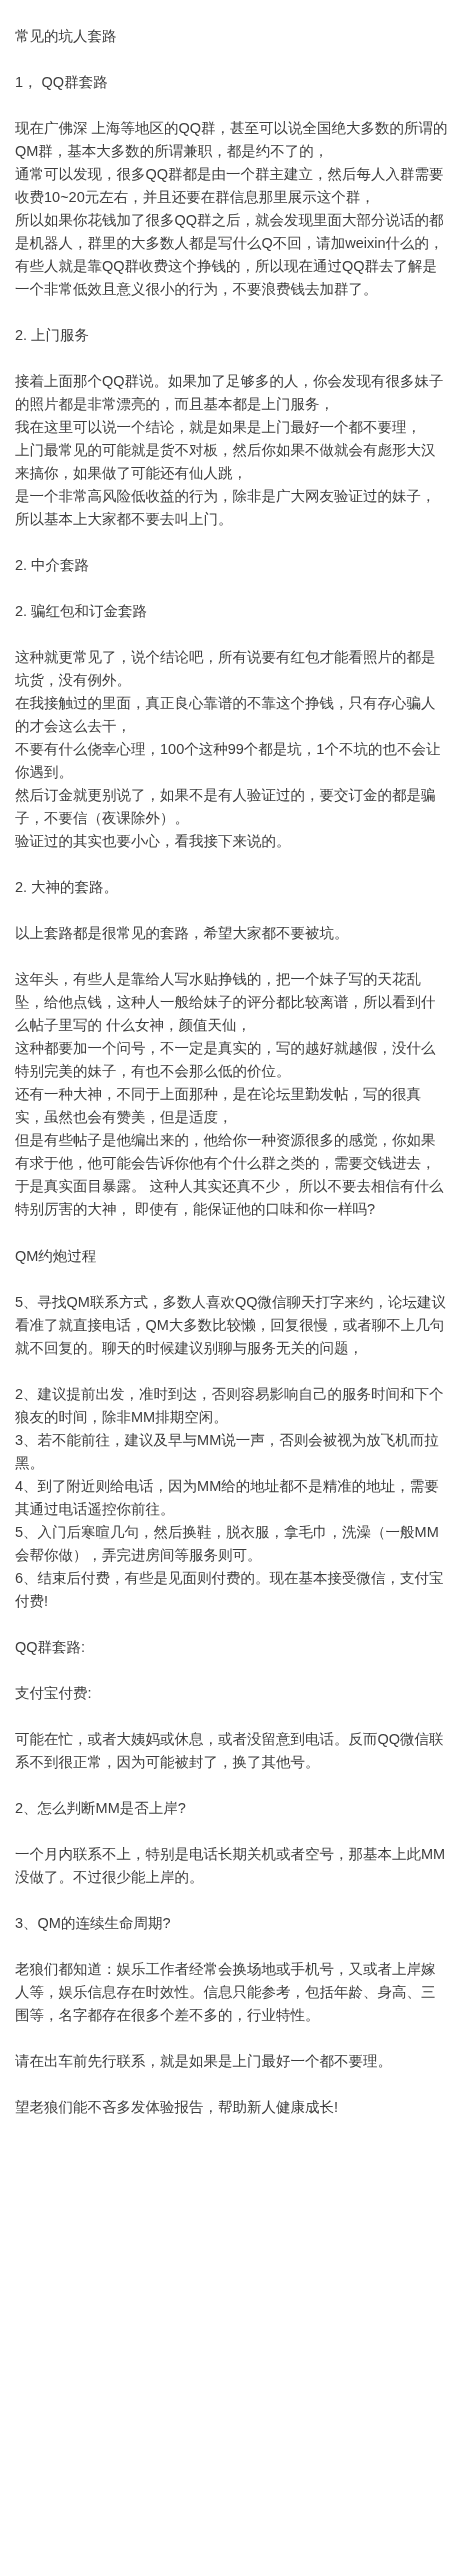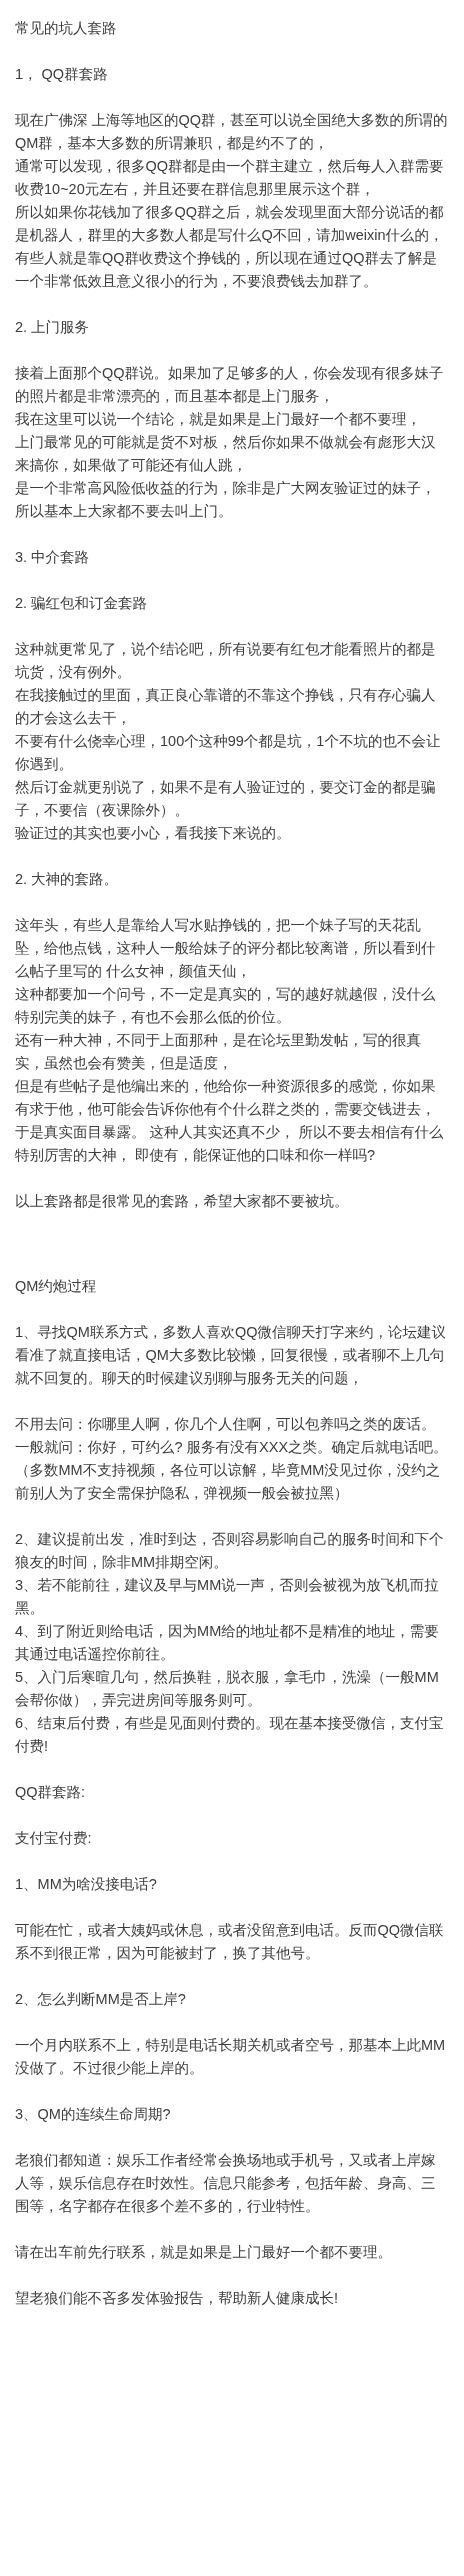--- a/index.html
+++ b/index.html
@@ -18,68 +18,64 @@
     font-size: 14.5px;
     line-height: 23px;
     overflow-wrap: break-word;
   }
   .block {
     margin: 23px 0 0 0;
     white-space: pre-line;
     font-weight: normal;
   }
   .block:first-child {
-    margin-top: 0;
+    margin-top: 8px;
   }
   .gap-xl {
-    margin-top: 62px;
+    margin-top: 24px;
   }
 </style>
 </head>
 <body>
 
 <div class="page" style="background: rgb(255, 255, 255); color: rgb(61, 61, 61);">
   <p class="block">常见的坑人套路</p>
   <p class="block">1， QQ群套路</p>
   <p class="block">现在广佛深 上海等地区的QQ群，甚至可以说全国绝大多数的所谓的QM群，基本大多数的所谓兼职，都是约不了的，
 通常可以发现，很多QQ群都是由一个群主建立，然后每人入群需要收费10~20元左右，并且还要在群信息那里展示这个群，
 所以如果你花钱加了很多QQ群之后，就会发现里面大部分说话的都是机器人，群里的大多数人都是写什么Q不回，请加weixin什么的，
 有些人就是靠QQ群收费这个挣钱的，所以现在通过QQ群去了解是一个非常低效且意义很小的行为，不要浪费钱去加群了。</p>
   <p class="block">2. 上门服务</p>
   <p class="block">接着上面那个QQ群说。如果加了足够多的人，你会发现有很多妹子的照片都是非常漂亮的，而且基本都是上门服务，
 我在这里可以说一个结论，就是如果是上门最好一个都不要理，
 上门最常见的可能就是货不对板，然后你如果不做就会有彪形大汉来搞你，如果做了可能还有仙人跳，
 是一个非常高风险低收益的行为，除非是广大网友验证过的妹子，所以基本上大家都不要去叫上门。</p>
-  <p class="block">3. 中介套路</p>
+  <p class="block">2. 中介套路</p>
   <p class="block">2. 骗红包和订金套路</p>
   <p class="block">这种就更常见了，说个结论吧，所有说要有红包才能看照片的都是坑货，没有例外。
 在我接触过的里面，真正良心靠谱的不靠这个挣钱，只有存心骗人的才会这么去干，
 不要有什么侥幸心理，100个这种99个都是坑，1个不坑的也不会让你遇到。
 然后订金就更别说了，如果不是有人验证过的，要交订金的都是骗子，不要信（夜课除外）。
 验证过的其实也要小心，看我接下来说的。</p>
   <p class="block">2. 大神的套路。</p>
+  <p class="block">以上套路都是很常见的套路，希望大家都不要被坑。</p>
   <p class="block">这年头，有些人是靠给人写水贴挣钱的，把一个妹子写的天花乱坠，给他点钱，这种人一般给妹子的评分都比较离谱，所以看到什么帖子里写的 什么女神，颜值天仙，
 这种都要加一个问号，不一定是真实的，写的越好就越假，没什么特别完美的妹子，有也不会那么低的价位。
 还有一种大神，不同于上面那种，是在论坛里勤发帖，写的很真实，虽然也会有赞美，但是适度，
 但是有些帖子是他编出来的，他给你一种资源很多的感觉，你如果有求于他，他可能会告诉你他有个什么群之类的，需要交钱进去，
 于是真实面目暴露。 这种人其实还真不少， 所以不要去相信有什么特别厉害的大神， 即使有，能保证他的口味和你一样吗?</p>
-  <p class="block">以上套路都是很常见的套路，希望大家都不要被坑。</p>
   <p class="block gap-xl">QM约炮过程</p>
-  <p class="block">1、寻找QM联系方式，多数人喜欢QQ微信聊天打字来约，论坛建议看准了就直接电话，QM大多数比较懒，回复很慢，或者聊不上几句就不回复的。聊天的时候建议别聊与服务无关的问题，</p>
-  <p class="block">不用去问：你哪里人啊，你几个人住啊，可以包养吗之类的废话。
-一般就问：你好，可约么? 服务有没有XXX之类。确定后就电话吧。
-（多数MM不支持视频，各位可以谅解，毕竟MM没见过你，没约之前别人为了安全需保护隐私，弹视频一般会被拉黑）</p>
+  <p class="block">5、寻找QM联系方式，多数人喜欢QQ微信聊天打字来约，论坛建议看准了就直接电话，QM大多数比较懒，回复很慢，或者聊不上几句就不回复的。聊天的时候建议别聊与服务无关的问题，</p>
   <p class="block">2、建议提前出发，准时到达，否则容易影响自己的服务时间和下个狼友的时间，除非MM排期空闲。
 3、若不能前往，建议及早与MM说一声，否则会被视为放飞机而拉黑。
 4、到了附近则给电话，因为MM给的地址都不是精准的地址，需要其通过电话遥控你前往。
 5、入门后寒暄几句，然后换鞋，脱衣服，拿毛巾，洗澡（一般MM会帮你做），弄完进房间等服务则可。
 6、结束后付费，有些是见面则付费的。现在基本接受微信，支付宝付费!</p>
   <p class="block">QQ群套路:</p>
   <p class="block">支付宝付费:</p>
-  <p class="block">1、MM为啥没接电话?</p>
   <p class="block">可能在忙，或者大姨妈或休息，或者没留意到电话。反而QQ微信联系不到很正常，因为可能被封了，换了其他号。</p>
   <p class="block">2、怎么判断MM是否上岸?</p>
   <p class="block">一个月内联系不上，特别是电话长期关机或者空号，那基本上此MM没做了。不过很少能上岸的。</p>
   <p class="block">3、QM的连续生命周期?</p>
   <p class="block">老狼们都知道：娱乐工作者经常会换场地或手机号，又或者上岸嫁人等，娱乐信息存在时效性。信息只能参考，包括年龄、身高、三围等，名字都存在很多个差不多的，行业特性。</p>
   <p class="block">请在出车前先行联系，就是如果是上门最好一个都不要理。</p>
   <p class="block">望老狼们能不吝多发体验报告，帮助新人健康成长!</p>
 </div>
 
 

